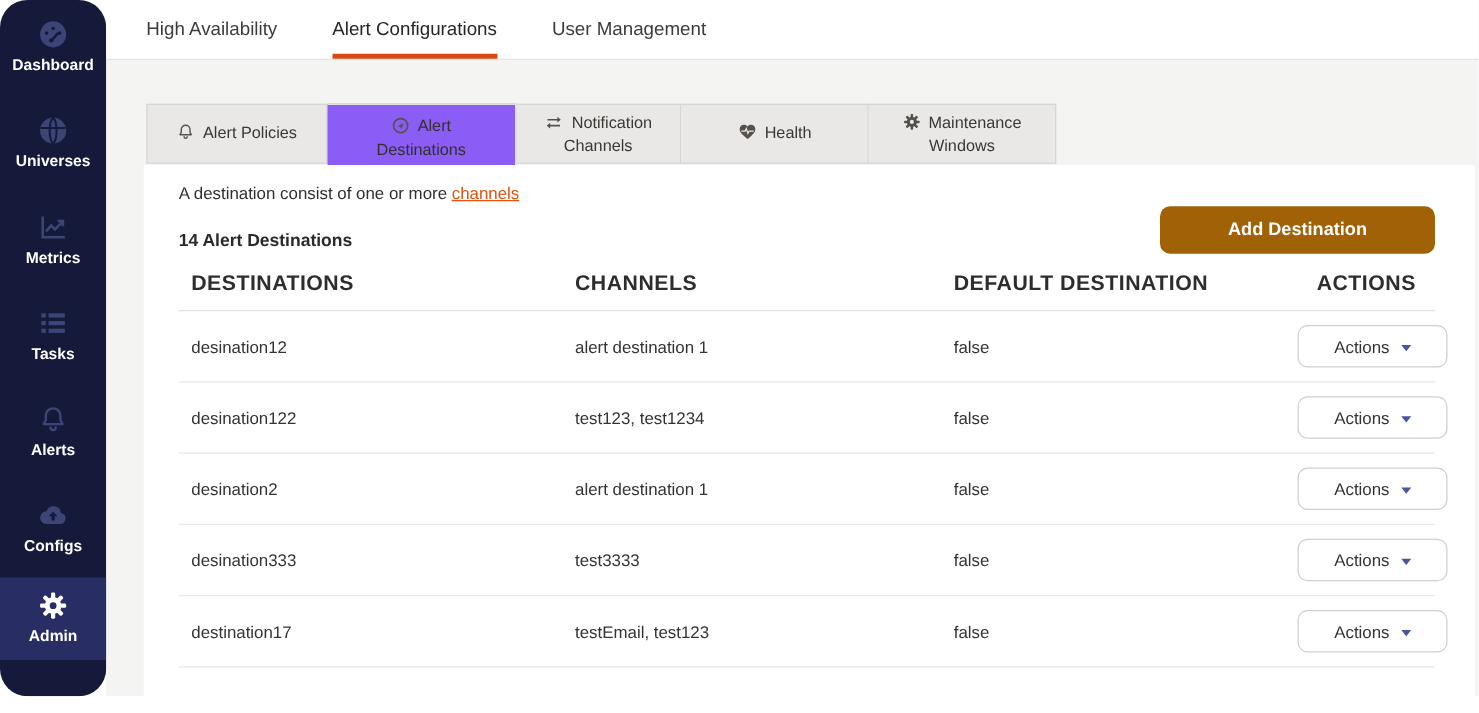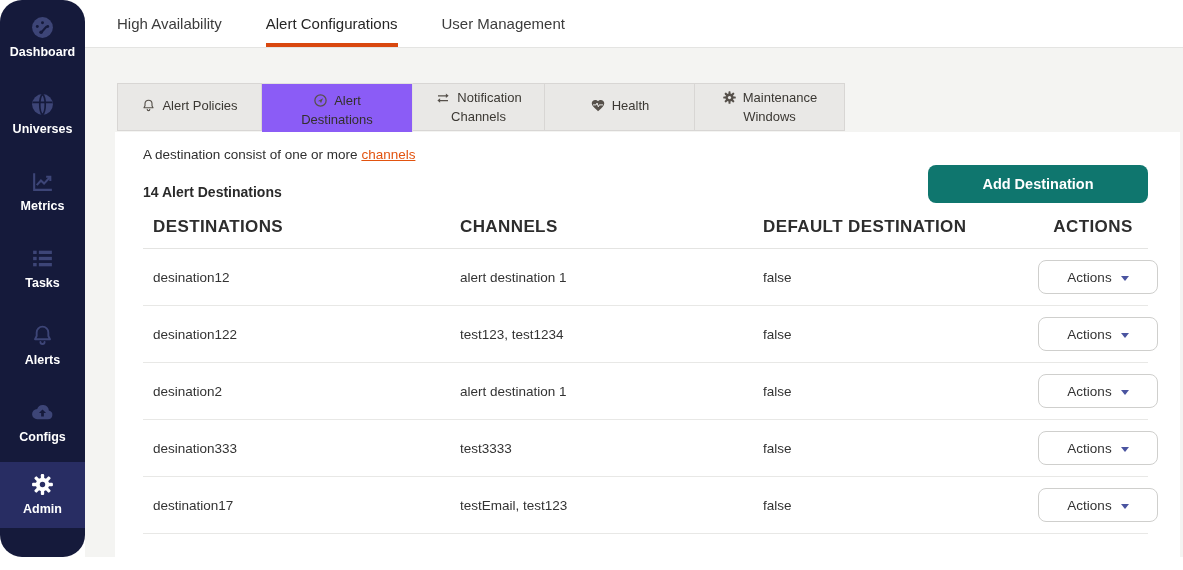--- a/index.html
+++ b/index.html
@@ -59,21 +59,21 @@
   .subtab.w-mw { width:150px; }
   
   .panel {
     position:relative; margin-left:30px; margin-right:3px;
     background:#ffffff; min-height:426px; padding:13px 32px 0 28px;
   }
   .desc { font-size:13.5px; color:#2f2f2f; line-height:19px; max-width:720px; }
   .desc a { color:#e2530f; text-decoration:underline; cursor:pointer; }
   .add-btn {
     position:absolute; right:32px; top:33px; width:220px; height:38px;
-    background:#0f766e; color:#ffffff; font-family:inherit;
+    background:#a16207; color:#ffffff; font-family:inherit;
     font-size:14.5px; font-weight:700; border:none; border-radius:8px;
     cursor:pointer;
     margin-left:29px;
   }
   .heading { margin-top:20px; font-size:14px; font-weight:700; color:#2a2a2a; }
   
   .thead, .trow {
     display:grid; grid-template-columns:307px 303px 275px 1fr;
     align-items:center;
   }

